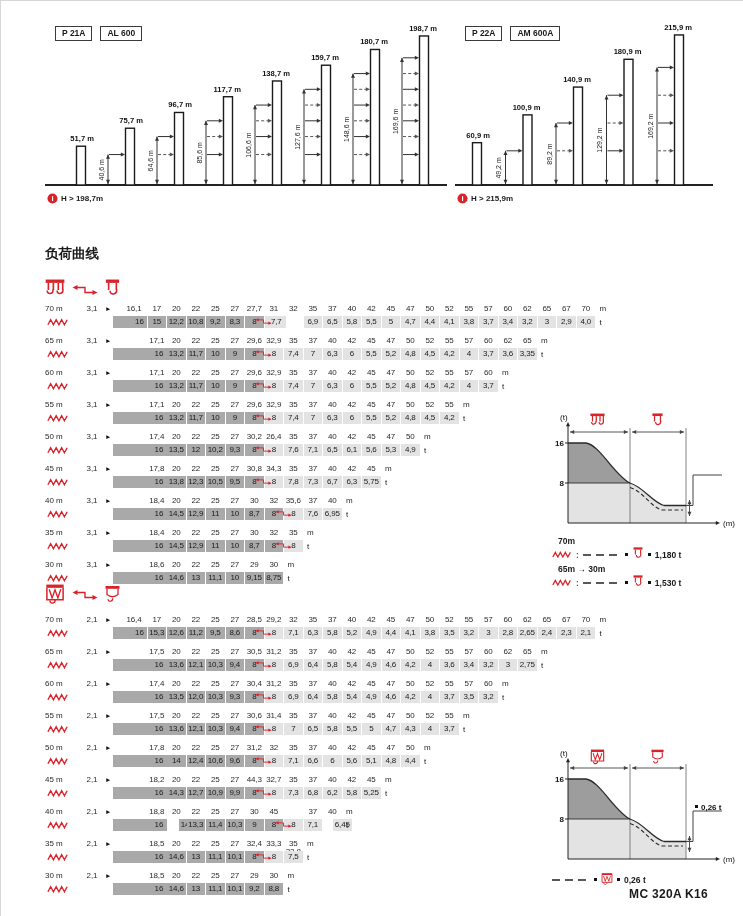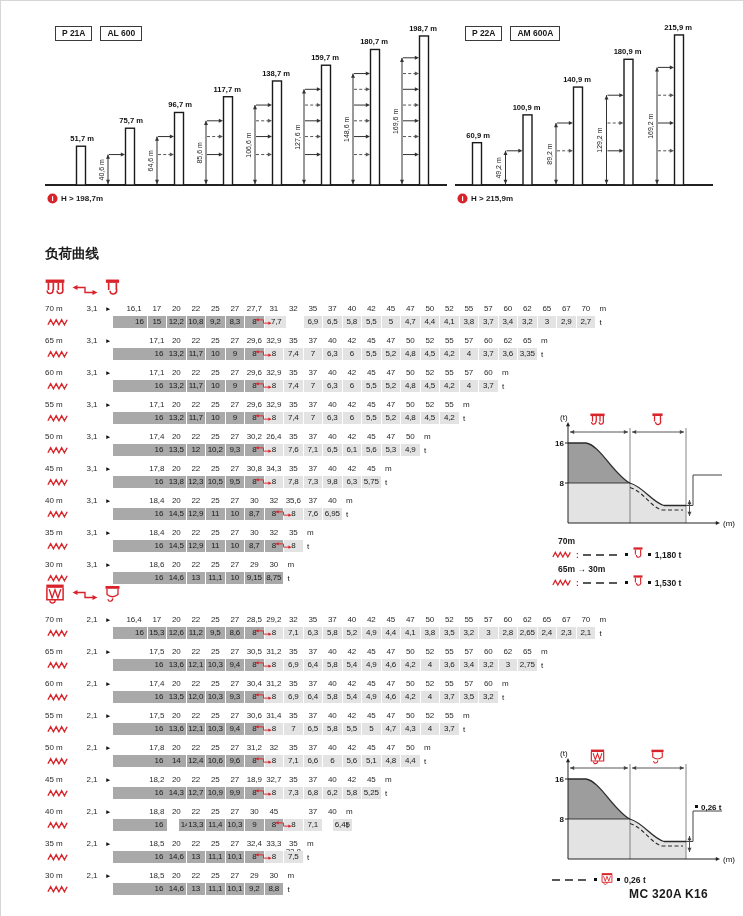--- a/index.html
+++ b/index.html
@@ -317,21 +317,21 @@
           <span class="lcell light" style="left: 336.5px; width: 18.5px;">5</span>
           <span class="lcell light" style="left: 356px; width: 18.5px;">4,7</span>
           <span class="lcell light" style="left: 375.5px; width: 18.5px;">4,4</span>
           <span class="lcell light" style="left: 395px; width: 18.5px;">4,1</span>
           <span class="lcell light" style="left: 414.5px; width: 18.5px;">3,8</span>
           <span class="lcell light" style="left: 434px; width: 18.5px;">3,7</span>
           <span class="lcell light" style="left: 453.5px; width: 18.5px;">3,4</span>
           <span class="lcell light" style="left: 473px; width: 18.5px;">3,2</span>
           <span class="lcell light" style="left: 492.5px; width: 18.5px;">3</span>
           <span class="lcell light" style="left: 512px; width: 18.5px;">2,9</span>
-          <span class="lcell light" style="left: 531.5px; width: 18.5px;">2,7</span>
+          <span class="lcell light" style="left: 531.5px; width: 18.5px;">4,0</span>
           <svg width="17" height="9" class="rowarrow" style="left:210px">
             <use href="#ic-step" width="17" height="9"></use>
           </svg>
           <span class="runit" style="left: 554.5px; top: 1px;">t</span>
         </div>
       </div>
       <div class="trow">
         <div class="rline">
           <span class="rlab">65 m</span>
           <span class="rhook">3,1</span>
@@ -560,21 +560,21 @@
           </svg>
           <span class="lbar" style="left: 68px; width: 53.5px;">16</span>
           <span class="lcell dark" style="left: 122px; width: 18.5px;">13,8</span>
           <span class="lcell dark" style="left: 141.5px; width: 18.5px;">12,3</span>
           <span class="lcell dark" style="left: 161px; width: 18.5px;">10,5</span>
           <span class="lcell dark" style="left: 180.5px; width: 18.5px;">9,5</span>
           <span class="lcell dark" style="left: 200px; width: 18.5px;">8</span>
           <span class="lcell light" style="left: 219.5px; width: 18.5px;">8</span>
           <span class="lcell light" style="left: 239px; width: 18.5px;">7,8</span>
           <span class="lcell light" style="left: 258.5px; width: 18.5px;">7,3</span>
-          <span class="lcell light" style="left: 278px; width: 18.5px;">9,8</span>
+          <span class="lcell light" style="left: 278px; width: 18.5px;">6,7</span>
           <span class="lcell light" style="left: 297.5px; width: 18.5px;">6,3</span>
           <span class="lcell light" style="left: 317px; width: 18.5px;">5,75</span>
           <svg width="17" height="9" class="rowarrow" style="left:210px">
             <use href="#ic-step" width="17" height="9"></use>
           </svg>
           <span class="runit" style="left: 340px; top: 1px;">t</span>
         </div>
       </div>
       <div class="trow">
         <div class="rline">
@@ -959,21 +959,21 @@
       <div class="trow">
         <div class="rline">
           <span class="rlab">45 m</span>
           <span class="rhook">2,1</span>
           <span class="rptr">►</span>
           <span class="rcell" style="left: 102px; width: 19.5px;">18,2</span>
           <span class="rcell" style="left: 121.5px; width: 19.5px;">20</span>
           <span class="rcell" style="left: 141px; width: 19.5px;">22</span>
           <span class="rcell" style="left: 160.5px; width: 19.5px;">25</span>
           <span class="rcell" style="left: 180px; width: 19.5px;">27</span>
-          <span class="rcell" style="left: 199.5px; width: 19.5px;">18,9</span>
+          <span class="rcell" style="left: 199.5px; width: 19.5px;">44,3</span>
           <span class="rcell" style="left: 219px; width: 19.5px;">32,7</span>
           <span class="rcell" style="left: 238.5px; width: 19.5px;">35</span>
           <span class="rcell" style="left: 258px; width: 19.5px;">37</span>
           <span class="rcell" style="left: 277.5px; width: 19.5px;">40</span>
           <span class="rcell" style="left: 297px; width: 19.5px;">42</span>
           <span class="rcell" style="left: 316.5px; width: 19.5px;">45</span>
           <span class="runit" style="left: 340px;">m</span>
         </div>
         <div class="lline">
           <svg width="22" height="8" class="rowicon">

